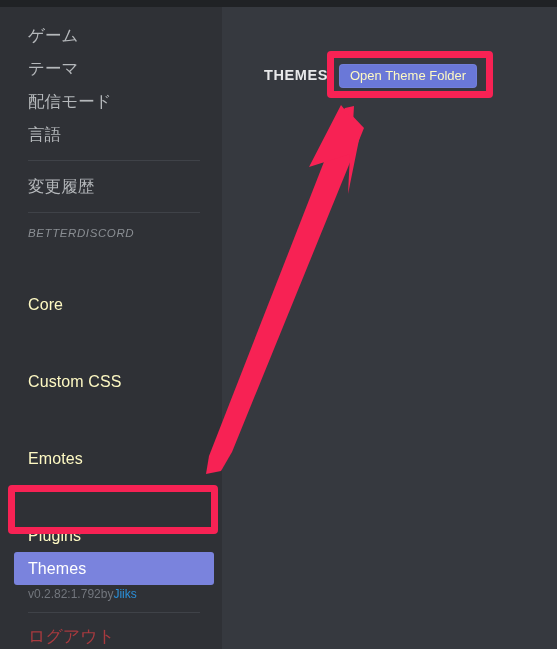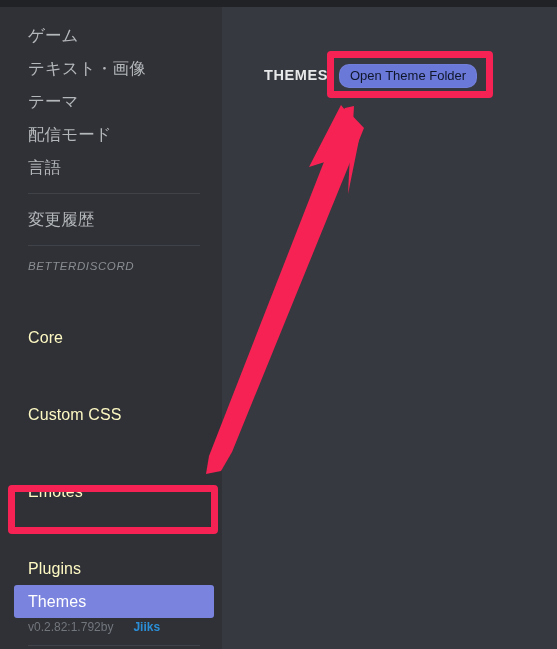--- a/index.html
+++ b/index.html
@@ -78,21 +78,21 @@
     font-style: italic;
   }
   .version {
     font-size: 12px;
     color: #72767d;
     padding-left: 28px;
     height: 18px;
     line-height: 18px;
     white-space: nowrap;
   }
-  .version .author { color: #2b8fd8; font-weight: bold; margin-left: 20px; }
+  .version .author { color: #2b8fd8; font-weight: normal; }
   .logout {
     font-size: 17px;
     color: #a83a3f;
     padding-left: 28px;
     height: 30px;
     line-height: 30px;
   }
   .socials {
     display: flex;
     gap: 13px;
@@ -119,24 +119,24 @@
     font-size: 14.5px;
     font-weight: bold;
     letter-spacing: .6px;
     color: #e8e9ea;
   }
   .open-folder-btn {
     position: absolute;
     left: 117px;
     top: 57px;
     background: #6a78d8;
-    color: #0f172a;
+    color: #fef9c3;
     font-size: 13px;
     border: none;
-    border-radius: 10px;
+    border-radius: 4px;
     padding: 4px 11px 5px 11px;
     line-height: 15px;
     white-space: nowrap;
     box-shadow: 0 0 0 1px rgba(255,255,255,.06) inset;
   }
 
   
   .annot-layer {
     position: absolute;
     top: 0; left: 0;
@@ -159,21 +159,20 @@
 
 <div class="topbar"></div>
 
 <div class="sidebar">
 
   <div class="nav-item jp clipped-top">音声</div>
 
 
   <div class="nav-item jp">ゲーム</div>
 
-  <div class="nav-item jp">テキスト・画像</div>
 
   <div class="nav-item jp">テーマ</div>
 
   <div class="nav-item jp">配信モード</div>
 
   <div class="nav-item jp">言語</div>
 
 
   <div class="divider"></div>
 

